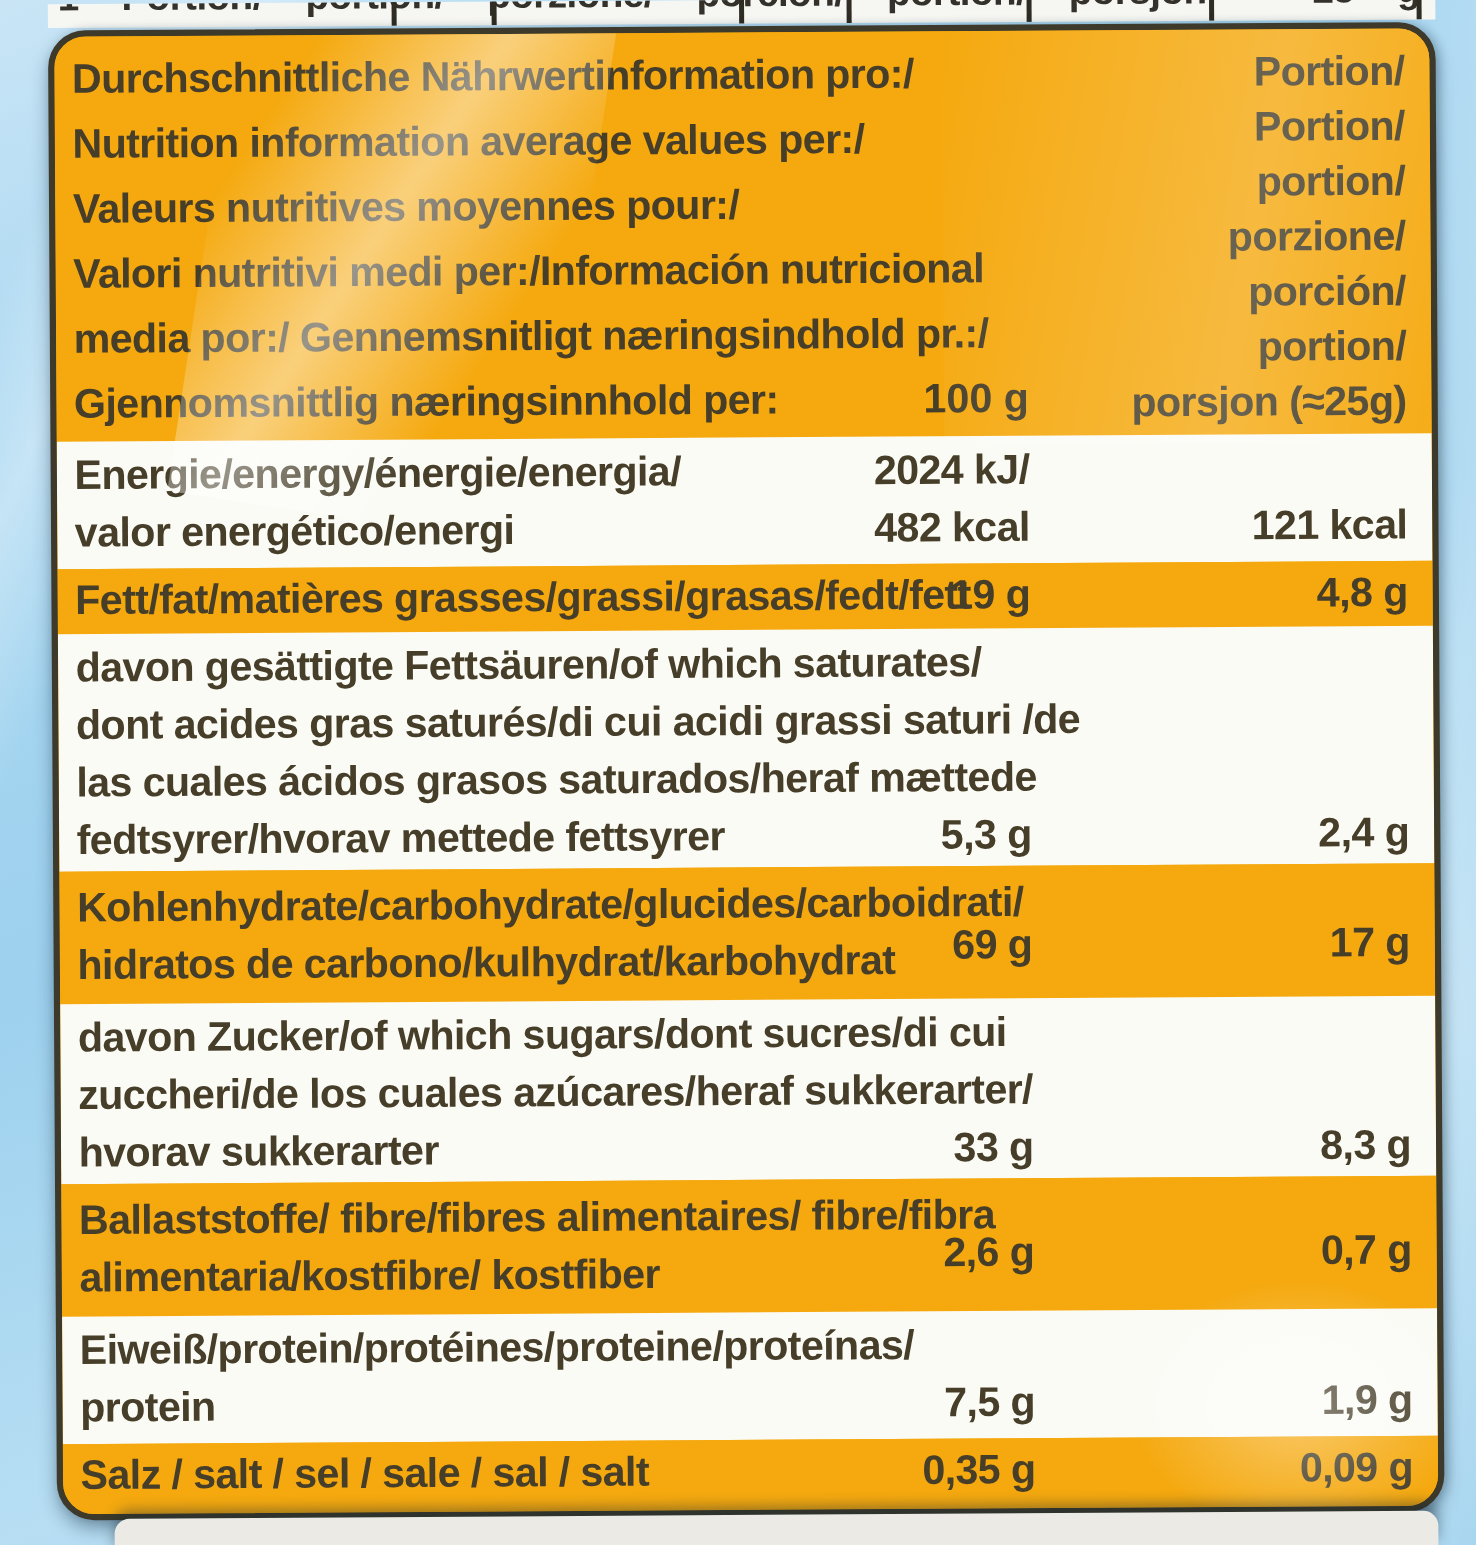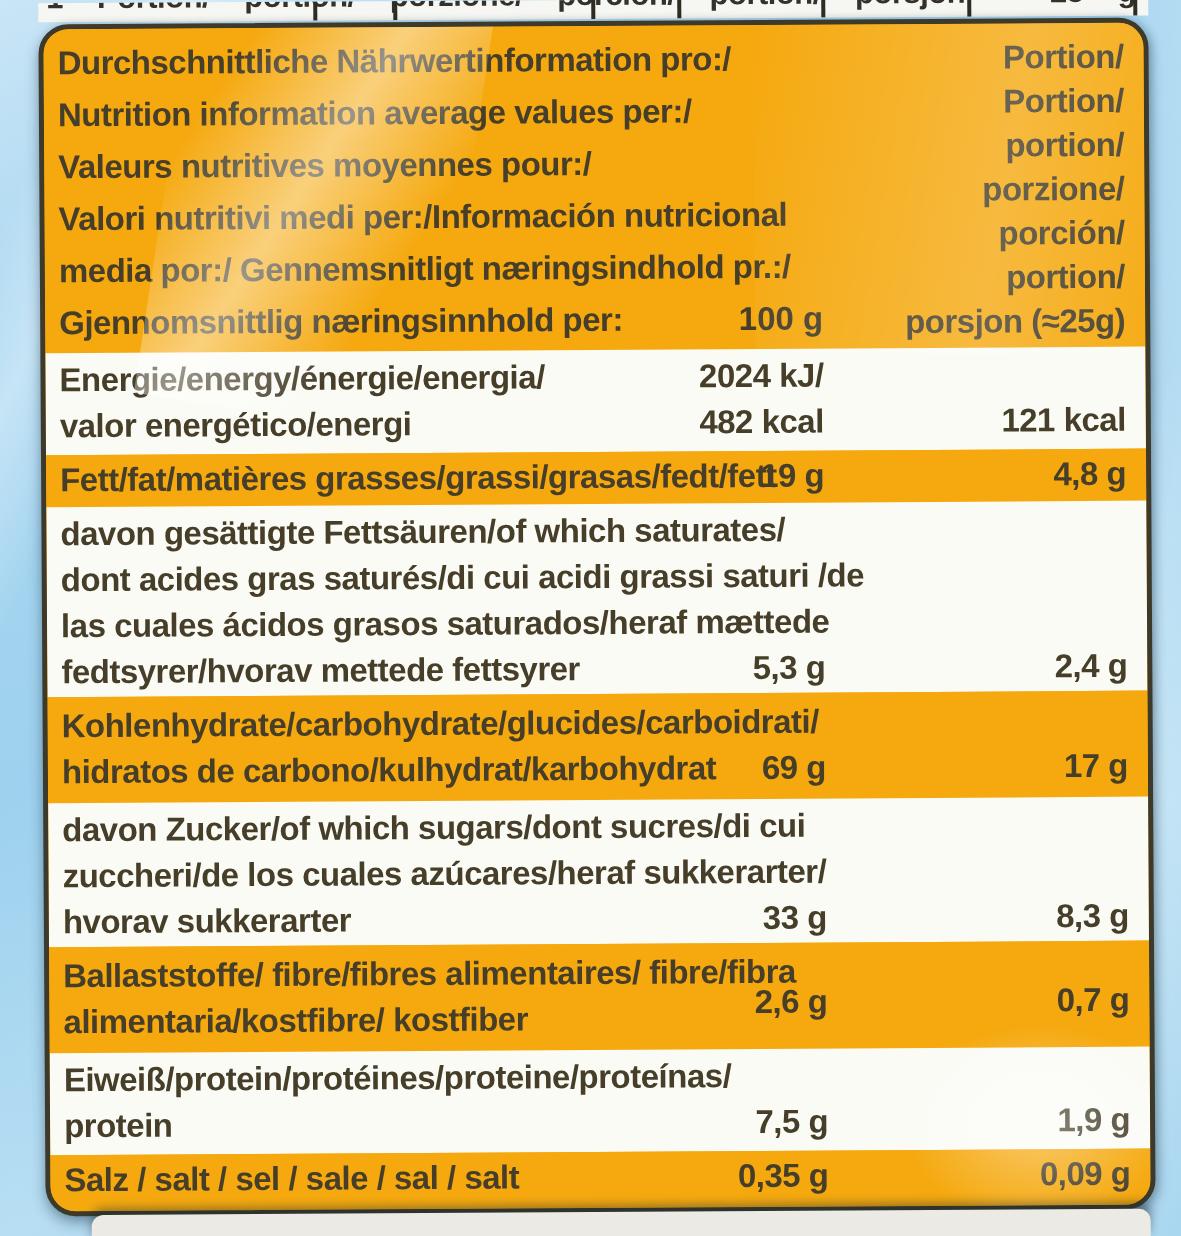--- a/index.html
+++ b/index.html
@@ -54,21 +54,21 @@
   .r-sugar  {padding:4px 20px 2px 14px;}
   .r-fibre  {padding:6px 20px 8px 14px;}
   .r-protein{padding:4px 20px 6px 14px;}
   .r-salt   {padding:2px 20px 8px 14px;}
   .vals{position:absolute;text-align:right;}
   .v100{right:322px;}
   .vp{right:20px;}
   .r-energy  .vals{bottom:6px;}
   .r-fat     .vals{bottom:4px;}
   .r-sat     .vals{bottom:2px;}
-  .r-carb    .vals{bottom:8px;}
+  .r-carb    .vals{bottom:20px;}
   .r-sugar   .vals{bottom:2px;margin-top:28px;}
   .r-fibre   .vals{bottom:24px;}
   .r-protein .vals{bottom:6px;}
   .r-salt    .vals{bottom:8px;}
 
   
   .sheen{position:absolute;pointer-events:none;z-index:6;}
   .sheen-a{left:120px;top:-40px;width:300px;height:430px;transform:rotate(9deg);
     background:linear-gradient(115deg,rgba(255,255,255,0) 18%,rgba(255,255,255,.45) 46%,rgba(255,255,255,0) 74%);}
   .sheen-b{right:0;top:0;width:390px;height:330px;

